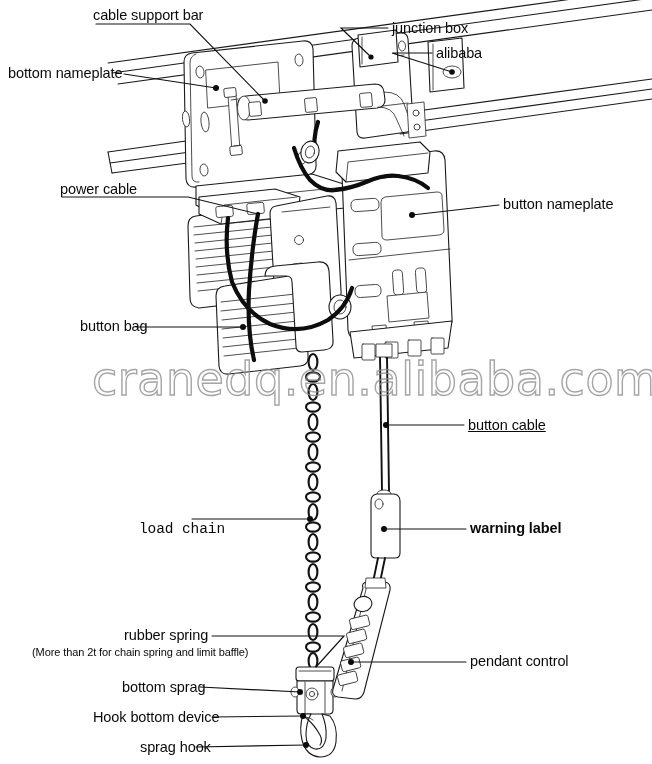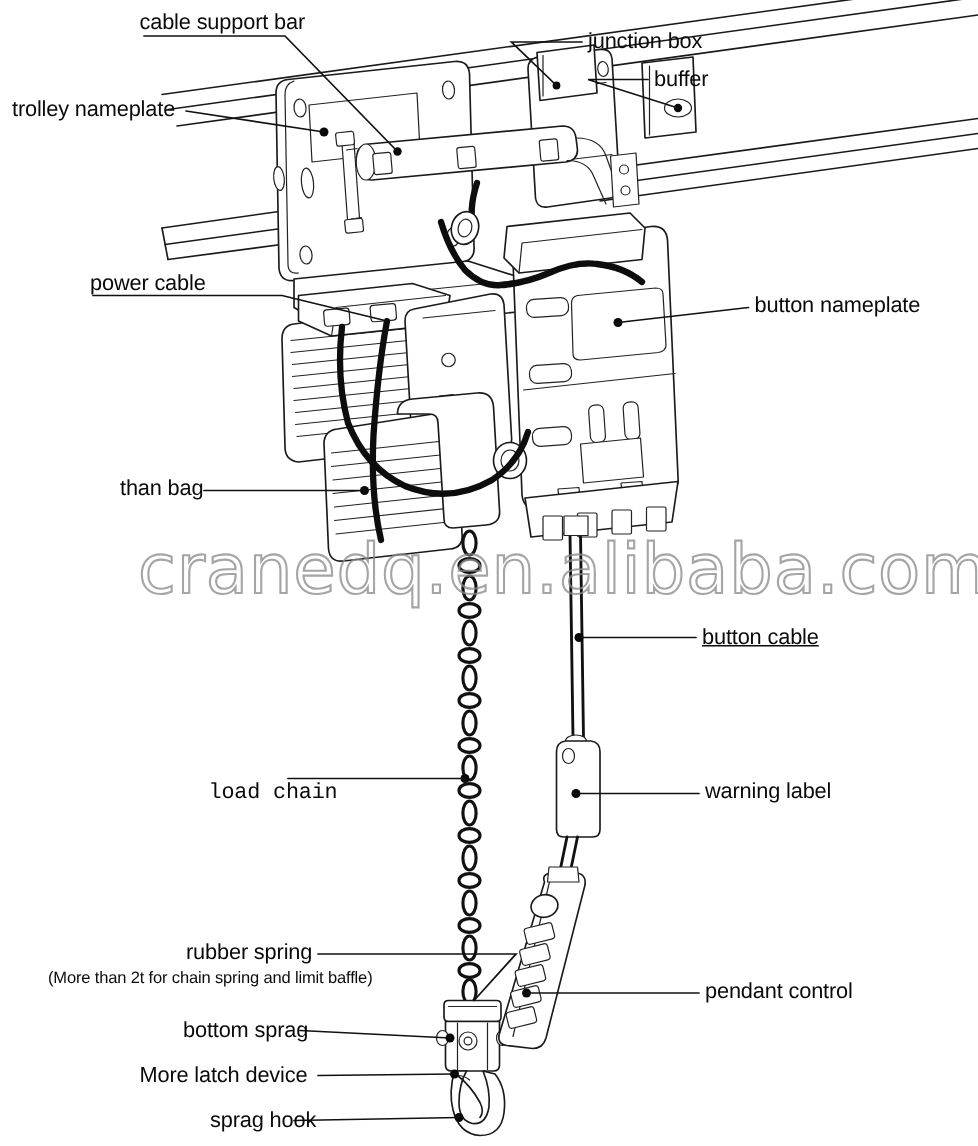--- a/index.html
+++ b/index.html
@@ -361,45 +361,45 @@
         <path class="leader" d="M 212 717 L 303 716"></path>
 
         <path class="leader" d="M 196 747 L 306 745"></path>
       </g>
 
     </g>
   </svg>
 
   <div class="lbl" style="left:93px;top:8px;">cable support bar</div>
 
-  <div class="lbl" style="left:8px;top:66px;">trolley nameplate</div>
+  <div class="lbl" style="left:8px;top:66px;">bottom nameplate</div>
 
   <div class="lbl" style="left:392px;top:21px;">junction box</div>
 
-  <div class="lbl" style="left:436px;top:46px;">buffer</div>
+  <div class="lbl" style="left:436px;top:46px;">alibaba</div>
 
   <div class="lbl" style="left:60px;top:182px;">power cable</div>
 
   <div class="lbl" style="left:503px;top:197px;">button nameplate</div>
 
-  <div class="lbl" style="left:80px;top:319px;">than bag</div>
+  <div class="lbl" style="left:80px;top:319px;">button bag</div>
 
   <div class="lbl" style="left:468px;top:418px;text-decoration:underline;">button cable</div>
 
   <div class="lbl" style="left:139px;top:522px;font-family:Liberation Mono, monospace;">load chain</div>
 
-  <div class="lbl" style="left:470px;top:521px;">warning label</div>
+  <div class="lbl" style="left:470px;top:521px;font-weight:bold;">warning label</div>
 
   <div class="lbl" style="left:124px;top:628px;">rubber spring</div>
 
   <div class="lbl sub" style="left:32px;top:647px;">(More than 2t for chain spring and limit baffle)</div>
 
   <div class="lbl" style="left:470px;top:654px;">pendant control</div>
 
   <div class="lbl" style="left:122px;top:680px;text-align:right;">bottom sprag</div>
 
-  <div class="lbl" style="left:93px;top:710px;">More latch device</div>
+  <div class="lbl" style="left:93px;top:710px;">Hook bottom device</div>
 
   <div class="lbl" style="left:140px;top:740px;">sprag hook</div>
 
   <div class="wm">cranedq.en.alibaba.com</div>
 
 </div>
 
 </body></html>

